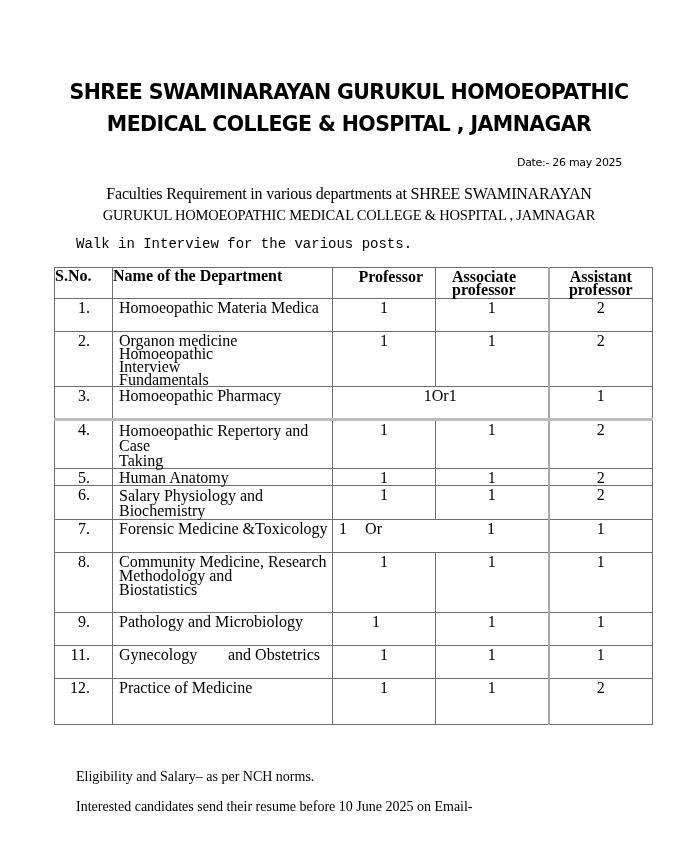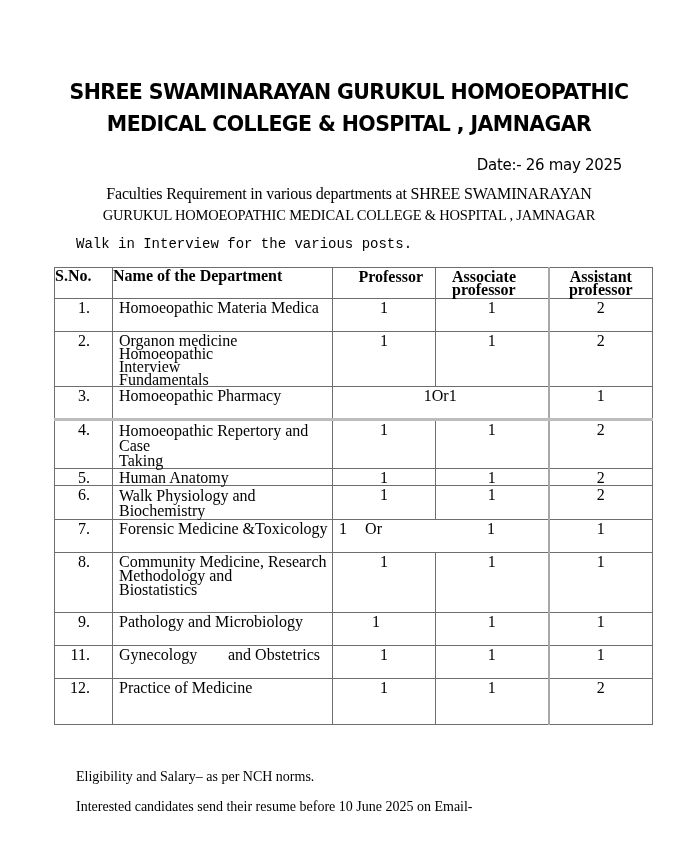--- a/index.html
+++ b/index.html
@@ -6,21 +6,21 @@
   body { width: 690px; height: 846px; position: relative; overflow: hidden; color: #000; }
   .title {
     position: absolute; left: 0; width: 698px; text-align: center;
     font-family: "DejaVu Sans", sans-serif; font-weight: bold; font-size: 20.5px;
     letter-spacing: -0.6px; color: #000;
   }
   #t1 { top: 80px; }
   #t2 { top: 112px; }
   .date {
     position: absolute; right: 68px; top: 156px;
-    font-family: "DejaVu Sans", sans-serif; font-size: 15px; letter-spacing: -0.3px;
+    font-family: "DejaVu Sans", sans-serif; font-size: 11px; letter-spacing: -0.3px;
   }
   .sub {
     position: absolute; left: 0; width: 698px; text-align: center;
     font-family: "Liberation Serif", serif; letter-spacing: -0.2px;
   }
   #s1 { top: 185px; font-size: 16px; }
   #s2 { top: 207px; font-size: 14.5px; }
   .walk { position: absolute; left: 76px; top: 236px; font-family: Liberation Mono, monospace; font-size: 14px; }
   table.req {
     position: absolute; left: 54px; top: 267px; width: 598px;
@@ -117,21 +117,21 @@
     <td class="c-sno">5.</td>
     <td class="c-name">Human Anatomy</td>
     <td class="c-num">1</td>
     <td class="c-num">1</td>
     <td class="c-num" style="border-left:2px solid #a8a8a8">2</td>
   </tr>
 
   <tr style="height:34px">
     <td class="c-sno">6.</td>
     <td class="c-name" style="line-height:15px">
-      <div>Walk Physiology and</div>
+      <div>Salary Physiology and</div>
       <div>Biochemistry</div>
     </td>
     <td class="c-num">1</td>
     <td class="c-num">1</td>
     <td class="c-num" style="border-left:2px solid #a8a8a8">2</td>
   </tr>
 
   <tr style="height:33px">
     <td class="c-sno">7.</td>
     <td class="c-name">Forensic Medicine &amp;Toxicology</td>

